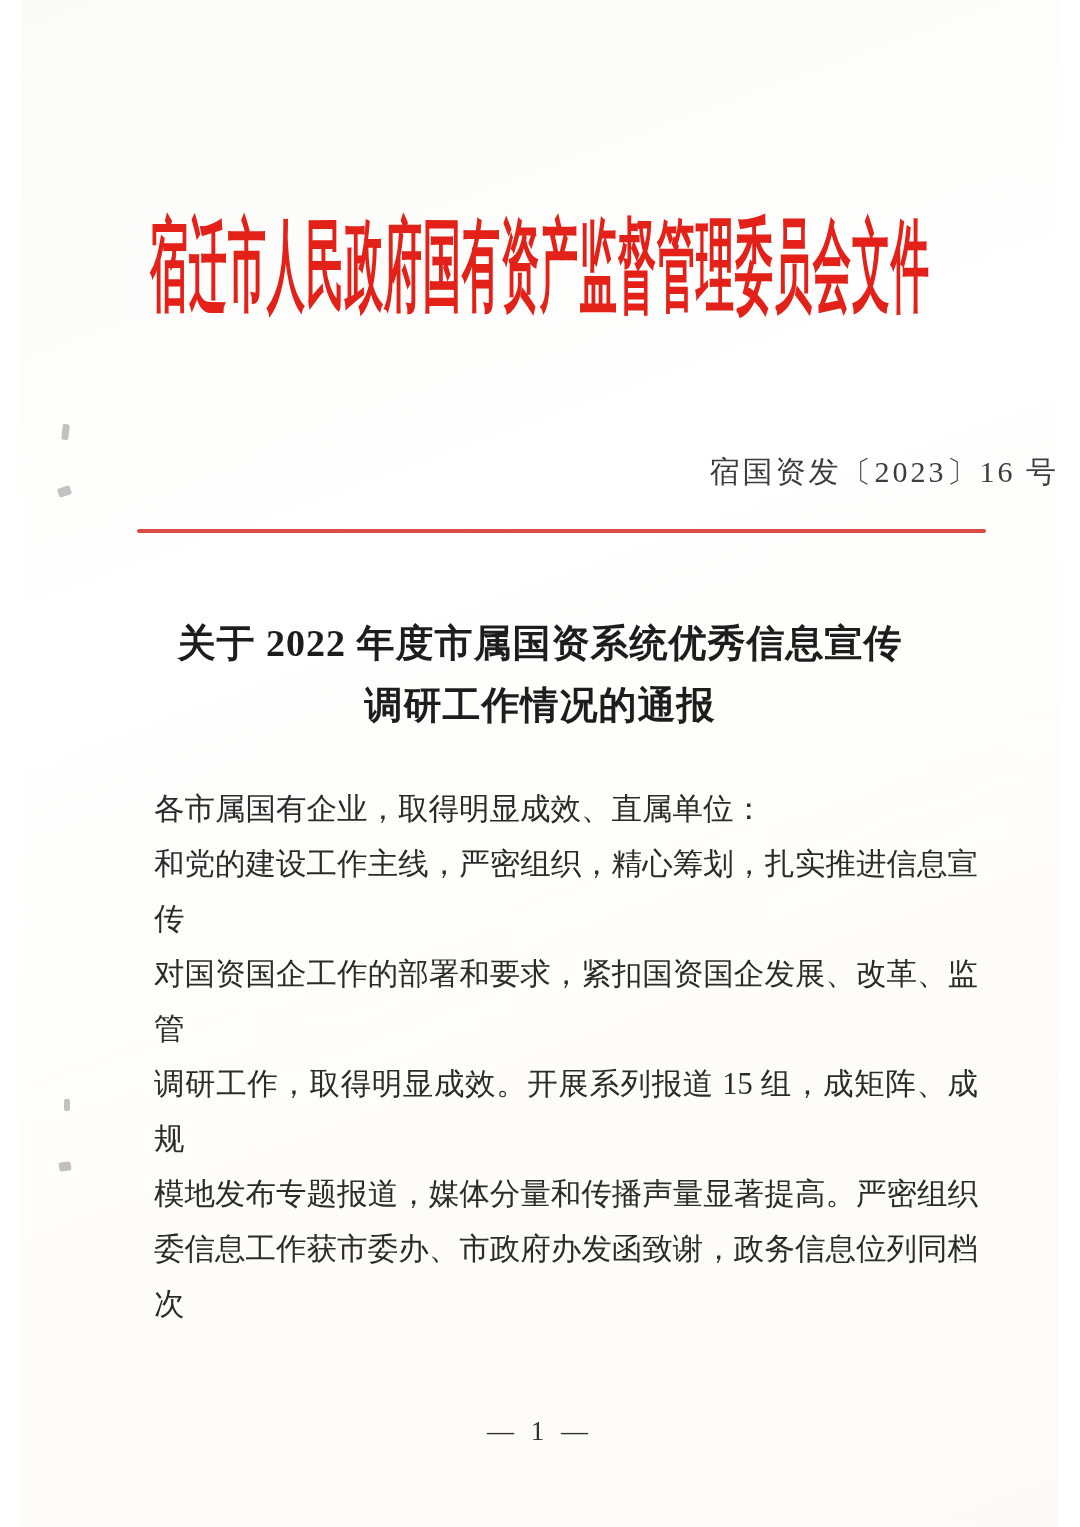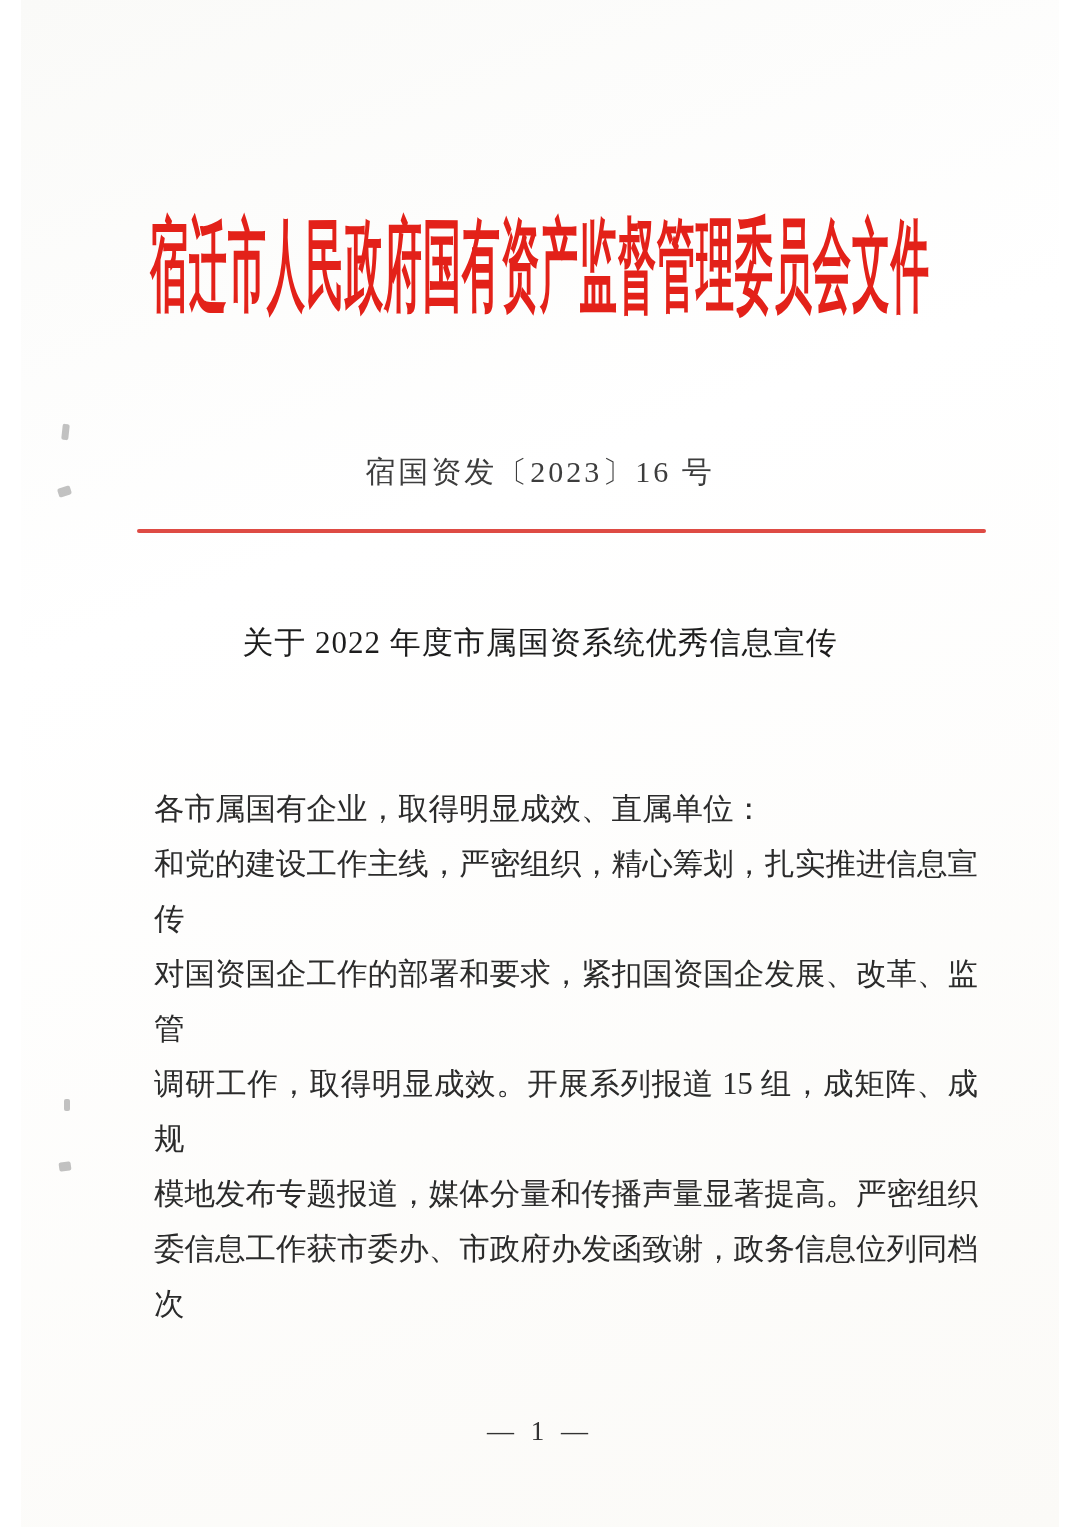--- a/index.html
+++ b/index.html
@@ -38,21 +38,21 @@
     transform: scaleY(2.65);
     transform-origin: center;
   }
 
   
   .doc-number {
     position: absolute;
     top: 452px;
     left: 0;
     width: 100%;
-    text-align: center;
+    text-align: right;
     font-size: 30px;
     letter-spacing: 3px;
     color: #3d3d3d;
   }
 
   
   .divider {
     position: absolute;
     top: 529px;
     left: 116px;
@@ -62,22 +62,22 @@
     background: var(--divider-red, #de4b44);
   }
 
   
   .doc-title {
     position: absolute;
     top: 612px;
     left: 0;
     width: 100%;
     text-align: center;
-    font-size: 31px;
-    font-weight: 400;
+    font-size: 38px;
+    font-weight: 700;
     line-height: 62px;
     color: #1d1d1d;
     letter-spacing: 1px;
   }
 
   
   .body-text {
     position: absolute;
     top: 782px;
     left: 133px;
@@ -126,20 +126,21 @@
   <div class="letterhead">
     <div class="letterhead-text">宿迁市人民政府国有资产监督管理委员会文件</div>
   </div>
 
   <div class="doc-number">宿国资发〔2023〕16 号</div>
 
   <div class="divider"></div>
 
   <div class="doc-title">
     <div>关于 2022 年度市属国资系统优秀信息宣传</div>
+    <div>调研工作情况的通报</div>
   </div>
 
   <div class="body-text">
     <div class="line">各市属国有企业，取得明显成效、直属单位：</div>
     <div class="line fill">和党的建设工作主线，严密组织，精心筹划，扎实推进信息宣传</div>
     <div class="line fill">对国资国企工作的部署和要求，紧扣国资国企发展、改革、监管</div>
     <div class="line fill">调研工作，取得明显成效。开展系列报道 15 组，成矩阵、成规</div>
     <div class="line fill">模地发布专题报道，媒体分量和传播声量显著提高。严密组织</div>
     <div class="line fill">委信息工作获市委办、市政府办发函致谢，政务信息位列同档次</div>
 

